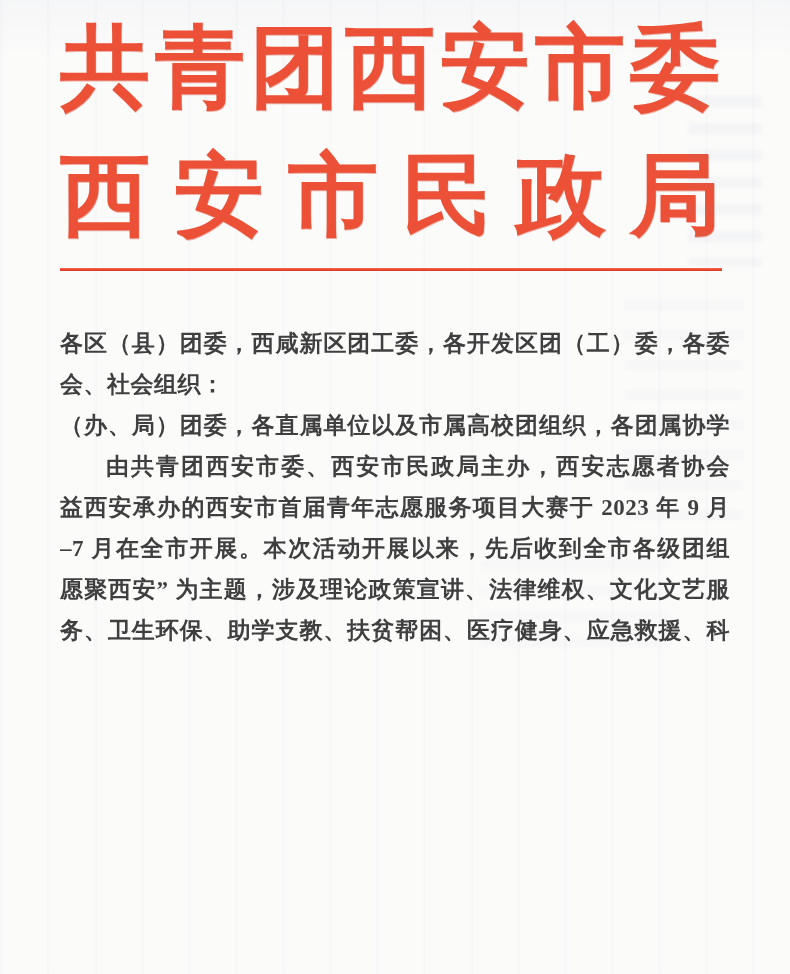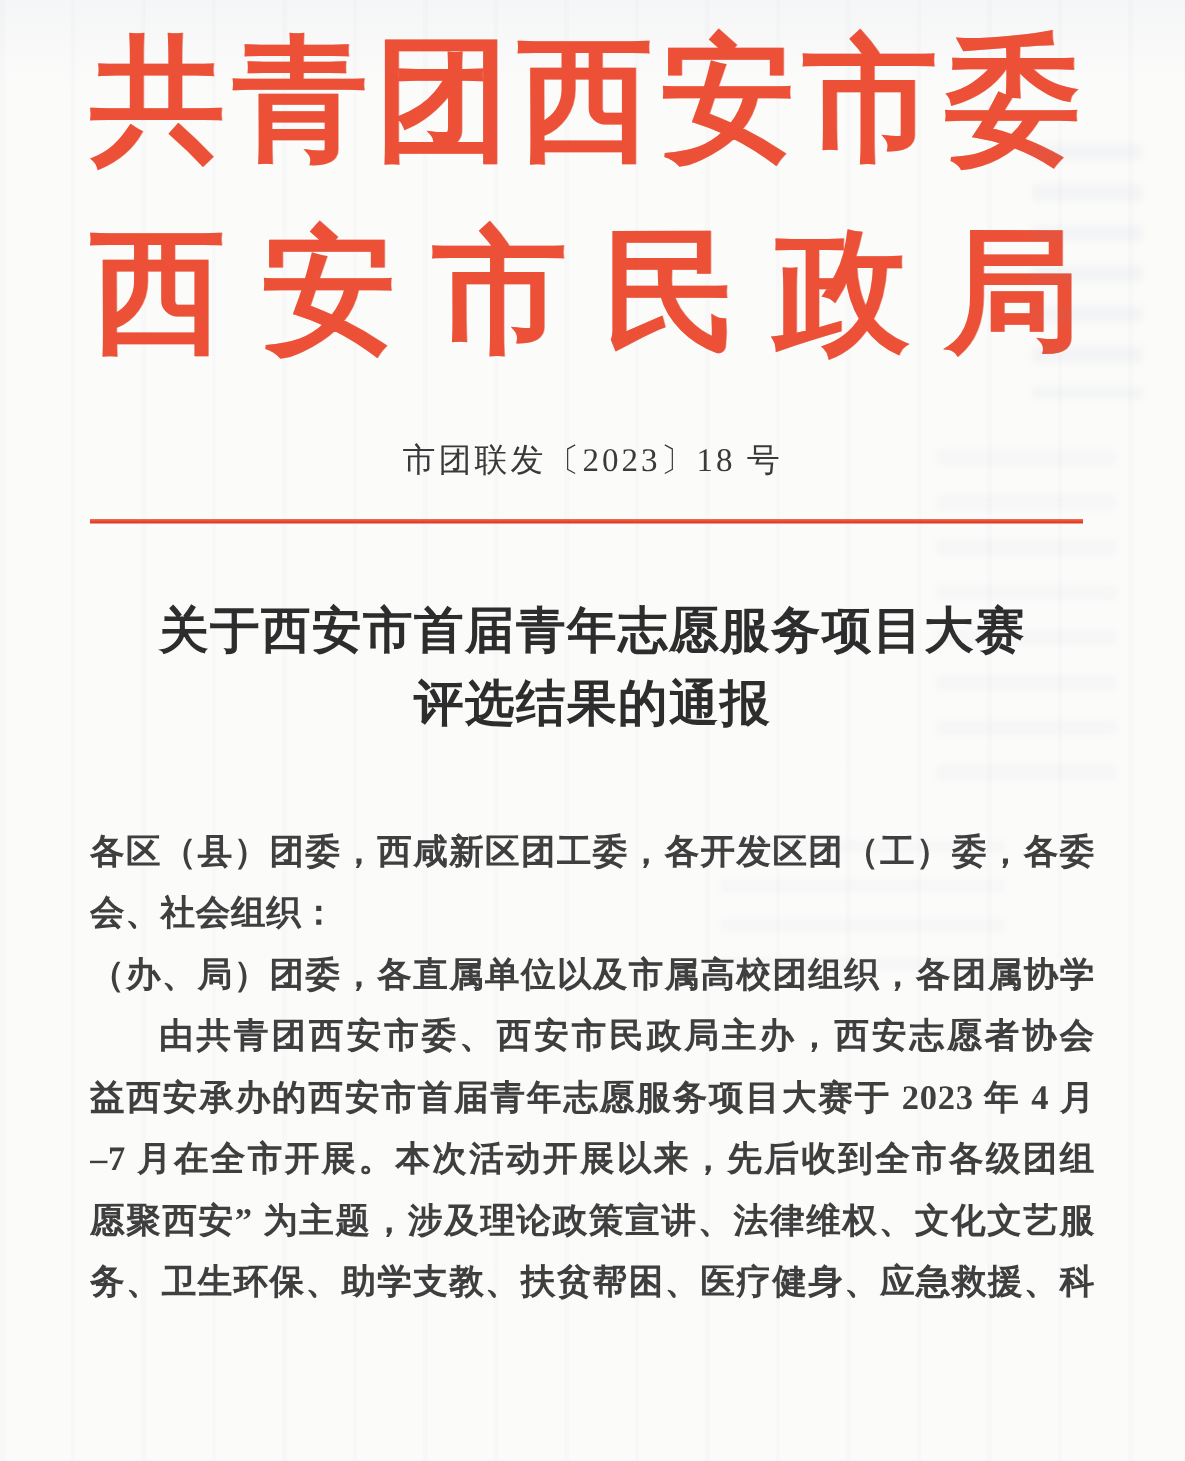--- a/index.html
+++ b/index.html
@@ -134,33 +134,28 @@
     <div class="org-row org-row-2">
         <span>西</span>
         <span>安</span>
         <span>市</span>
         <span>民</span>
         <span>政</span>
         <span>局</span>
       </div>
   </header>
 
-  <div class="doc-number">市团联发〔2023〕18 号</div>
 
   <hr class="red-rule">
 
-  <h1 class="doc-title">
-    <div>关于西安市首届青年志愿服务项目大赛</div>
-    <div>评选结果的通报</div>
-  </h1>
 
   <main class="body-text">
     <div class="body-line">各区（县）团委，西咸新区团工委，各开发区团（工）委，各委</div>
     <div class="body-line no-fill">会、社会组织：</div>
     <div class="body-line">（办、局）团委，各直属单位以及市属高校团组织，各团属协学</div>
     <div class="body-line indent">由共青团西安市委、西安市民政局主办，西安志愿者协会</div>
-    <div class="body-line">益西安承办的西安市首届青年志愿服务项目大赛于 2023 年 4 月</div>
+    <div class="body-line">益西安承办的西安市首届青年志愿服务项目大赛于 2023 年 9 月</div>
     <div class="body-line">–7 月在全市开展。本次活动开展以来，先后收到全市各级团组</div>
     <div class="body-line">愿聚西安” 为主题，涉及理论政策宣讲、法律维权、文化文艺服</div>
     <div class="body-line">务、卫生环保、助学支教、扶贫帮困、医疗健身、应急救援、科</div>
   </main>
 
 </div>
 
 </body></html>

